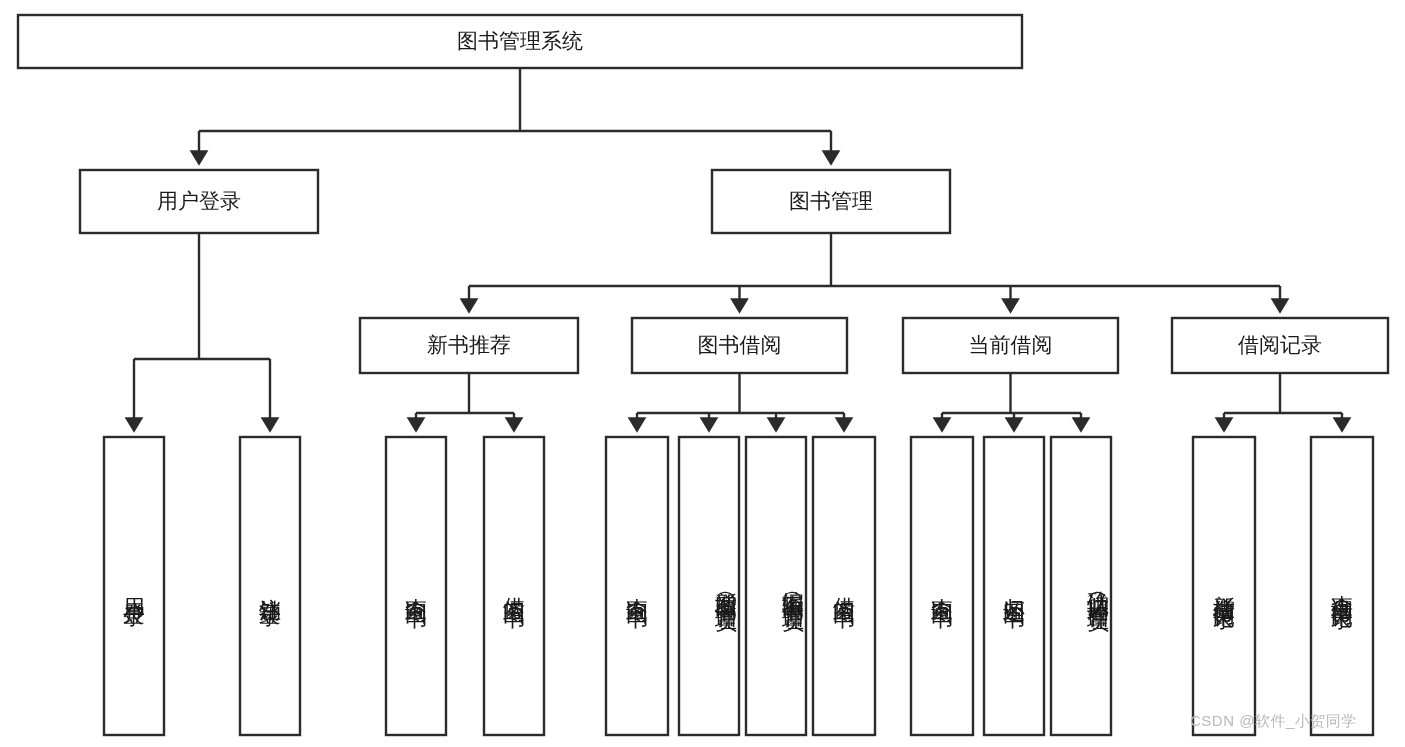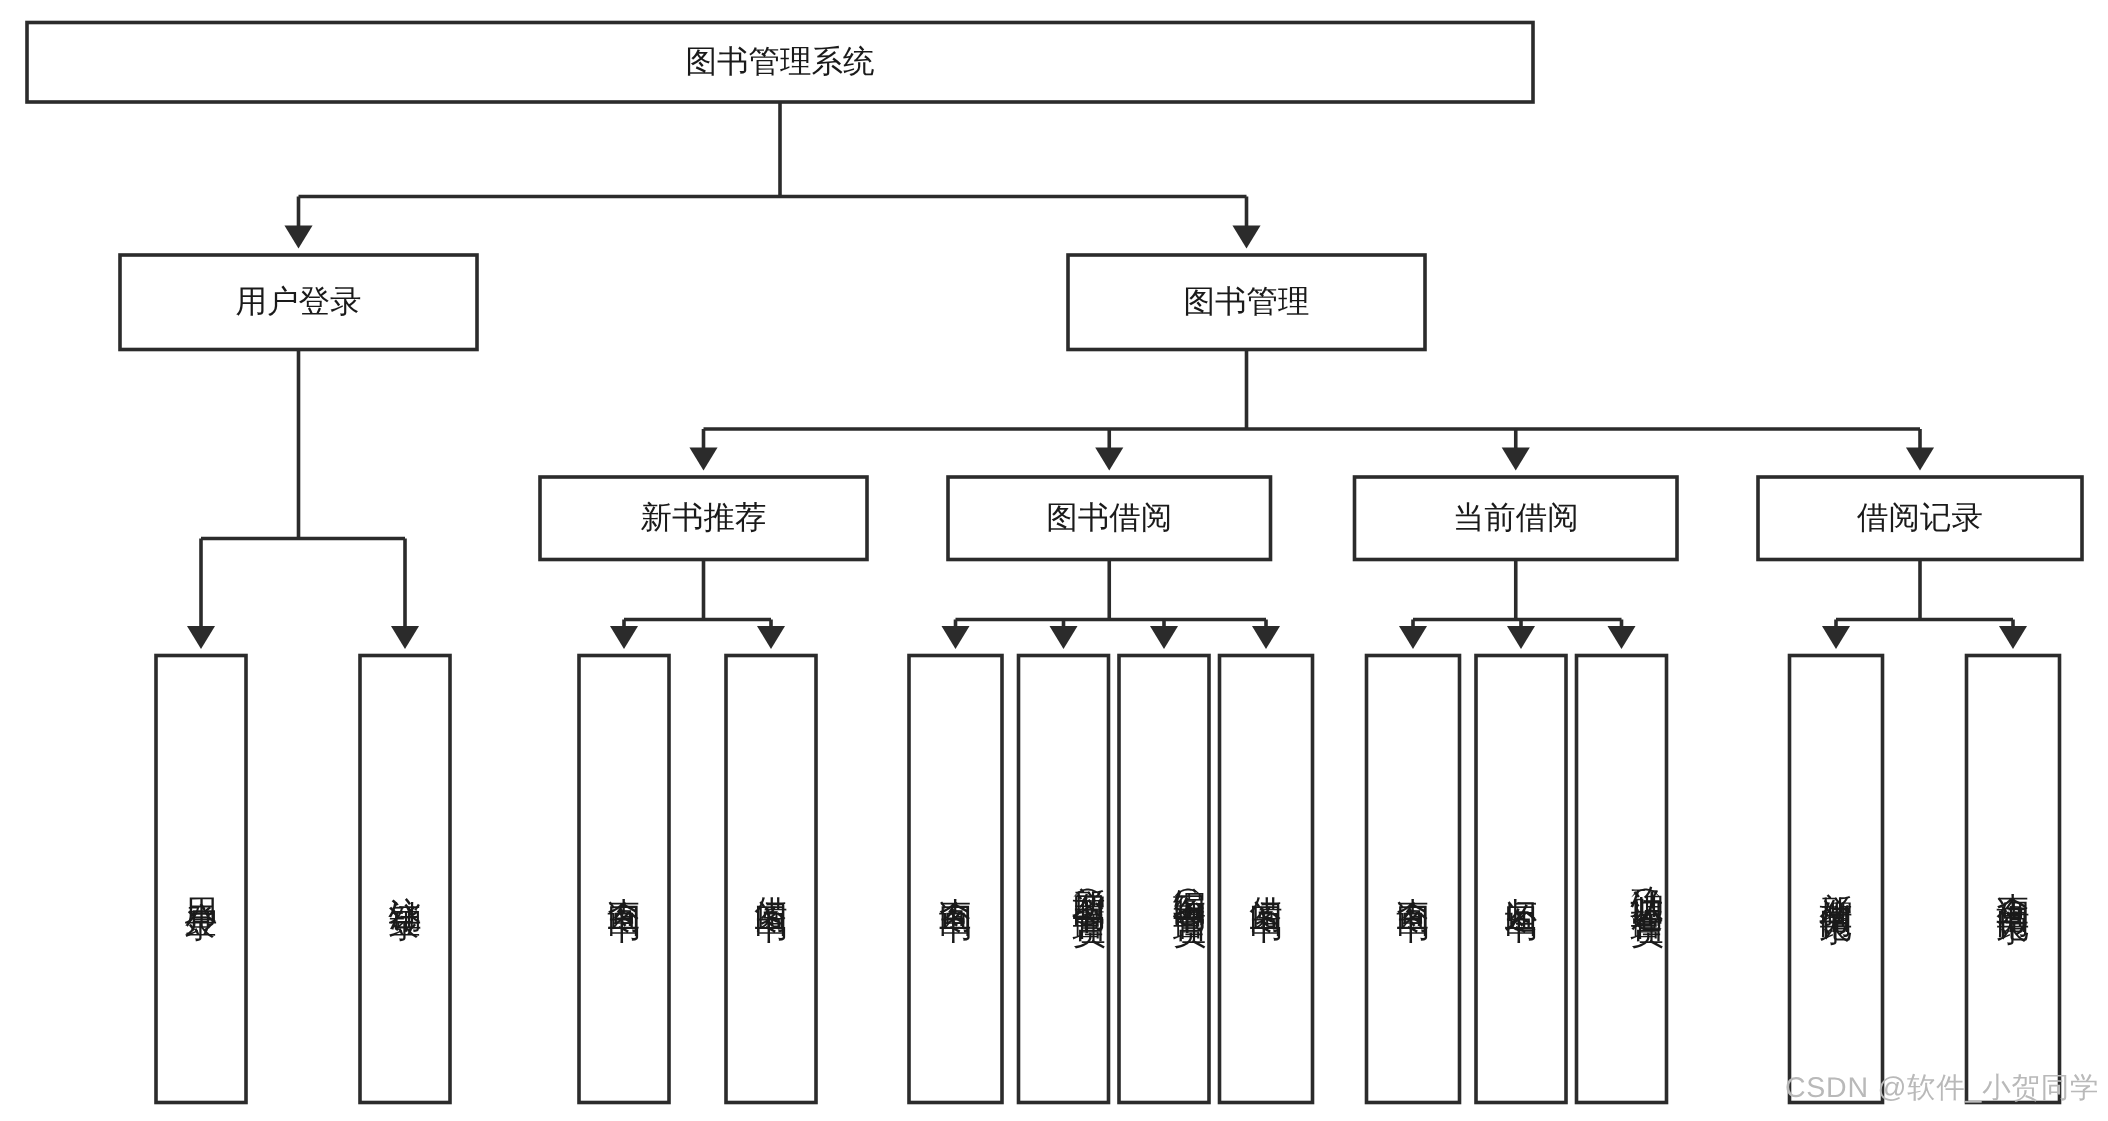--- a/index.html
+++ b/index.html
@@ -59,21 +59,21 @@
     justify-content: center;
     white-space: nowrap;
     pointer-events: none;
   }
   .leaf-label-v.centered {
     align-items: center;
   }
   .watermark {
     position: absolute;
     font-family: "Liberation Sans", "DejaVu Sans", sans-serif;
-    font-size: 19px;
+    font-size: 15px;
     color: #b9b9b9;
     white-space: nowrap;
     letter-spacing: 0.5px;
   }
 </style>
 </head>
 <body>
 
 <div id="diagram-root">
 

